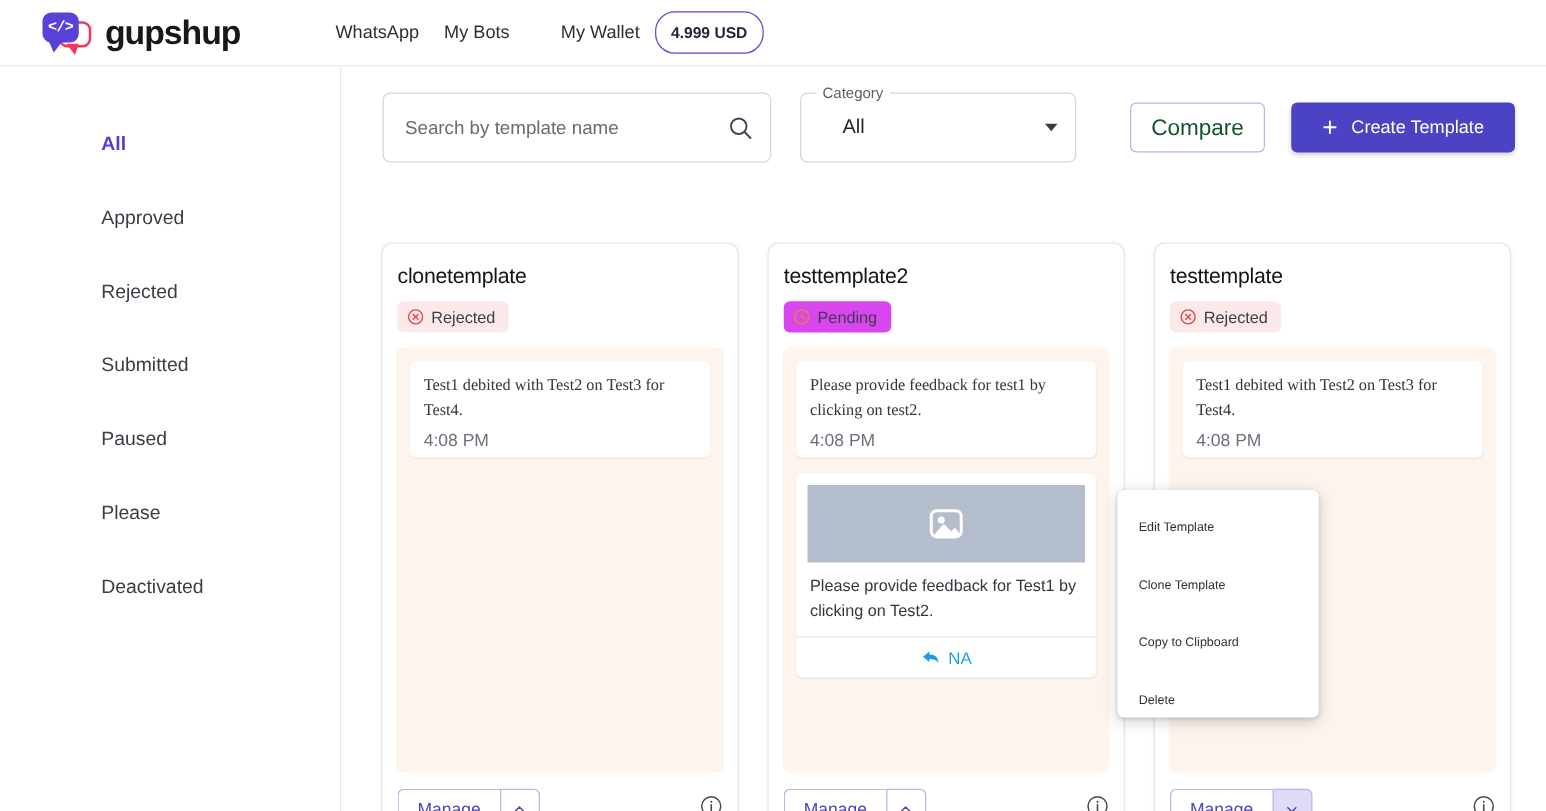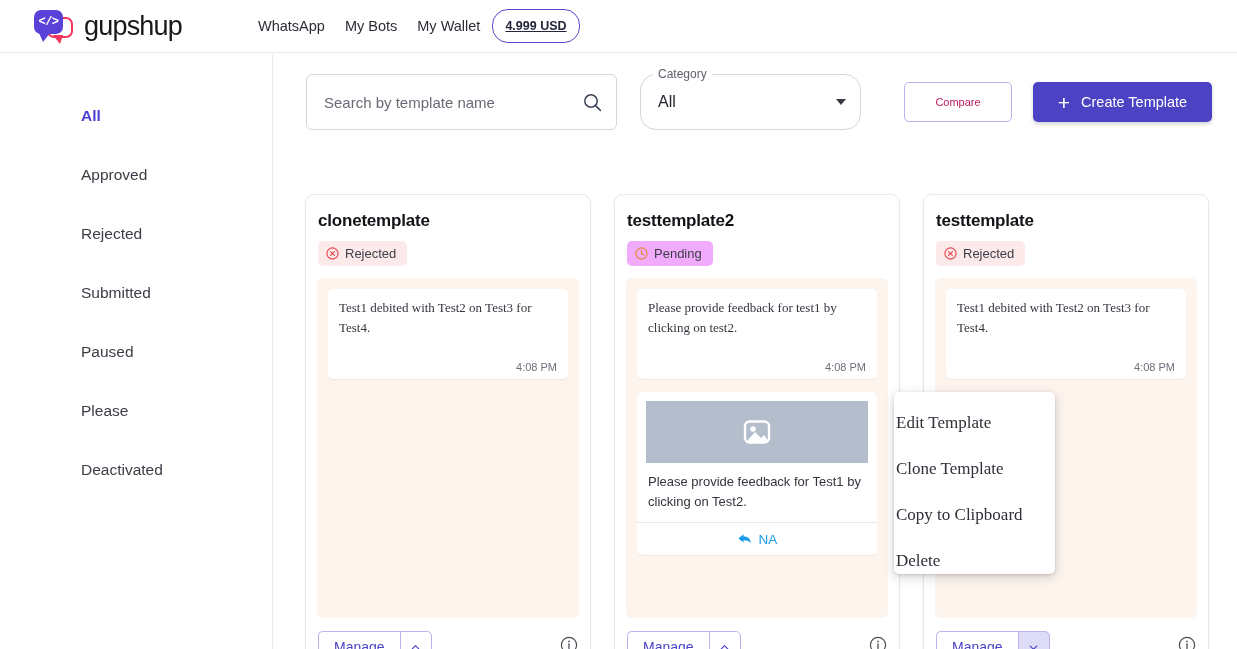--- a/index.html
+++ b/index.html
@@ -42,30 +42,30 @@
     font-family: "Liberation Mono", monospace;
   }
   .bubble-front:after {
     content: ""; position: absolute; left: 5px; bottom: -8px;
     width: 0; height: 0;
     border-left: 4px solid transparent;
     border-right: 7px solid transparent;
     border-top: 9px solid #5a41d8;
   }
   .logo-text {
-    font-size: 27px; font-weight: 400; color: #18181b;
+    font-size: 27px; font-weight: 700; color: #18181b;
     margin-left: 5px; letter-spacing: -0.8px;
   }
   .nav-links { display: flex; align-items: center; margin-left: 76px; gap: 20px; }
   .nav-link { font-size: 14.5px; color: #2d2d38; cursor: pointer; }
-  .wallet-group { display: flex; align-items: center; gap: 12px; }
+  .wallet-group { display: flex; align-items: center; gap: 12px; margin-left: 21px; }
   .wallet-badge {
     border: 1.5px solid #5a4ad1; border-radius: 16px;
     padding: 9px 12px; font-size: 12.5px; font-weight: 600; color: #24243a;
-    white-space: nowrap; cursor: pointer; text-decoration: underline;
+    white-space: nowrap; cursor: pointer;
   }
 
   
   .sidebar {
     position: absolute; top: 54px; left: 0;
     width: 273px; height: 595px;
     background: #ffffff;
     border-right: 1px solid #e9e9ed;
     padding-top: 32px;
   }
@@ -94,43 +94,43 @@
     border: none; outline: none; flex: 1;
     font-size: 15px; color: #3c3c46;
     font-family: "Liberation Sans", sans-serif; background: transparent;
   }
   .search-input::placeholder { color: #6a6a76; }
   .icon-btn { background: none; border: none; cursor: pointer; display: flex; }
 
   .category-field {
     position: absolute; left: 334px; top: 0;
     width: 221px; height: 56px;
-    border: 1px solid #d5d5dd; border-radius: 16px;
-    display: flex; align-items: center; padding: 0 14px 0 17px;
+    border: 1px solid #d5d5dd; border-radius: 6px;
+    display: flex; align-items: center; padding: 0 14px 0 33px;
     cursor: pointer;
     gap: 12px;
   }
   .category-legend {
     position: absolute; left: 12px; top: -8px;
     background: #fff; padding: 0 5px;
     font-size: 12px; color: #5e5e6b;
   }
   .category-value { font-size: 16px; color: #25252e; flex: 1; }
   .caret-down {
     width: 0; height: 0;
     border-left: 5.5px solid transparent;
     border-right: 5.5px solid transparent;
     border-top: 6px solid #3c3c46;
   }
 
   .btn-compare {
     position: absolute; right: 212px; top: 8px;
     width: 108px; height: 40px;
     border: 1px solid #b9b4ee; border-radius: 5px;
-    background: #fff; color: #be185d; font-size: 11px;
+    background: #fff; color: #14532d; font-size: 18px;
     cursor: pointer; font-family: "Liberation Sans", sans-serif;
   }
   .btn-create {
     position: absolute; right: 12px; top: 8px;
     width: 179px; height: 40px;
     background: #4b42c4; border: none; border-radius: 5px;
     color: #fff; font-size: 14.5px; cursor: pointer;
     display: flex; align-items: center; justify-content: center; gap: 11px;
     font-family: "Liberation Sans", sans-serif;
     box-shadow: 0 2px 4px rgba(0,0,0,.18);
@@ -140,46 +140,46 @@
   
   .cards { position: absolute; top: 140px; left: 31px; display: flex; gap: 23px; }
   .card {
     width: 286px; height: 483px;
     background: #fff; border: 1px solid #e7e7ec; border-radius: 9px;
     box-shadow: 0 1px 3px rgba(0,0,0,.05);
     display: flex; flex-direction: column; overflow: hidden;
     position: relative;
   }
   .card-title {
-    font-size: 17px; font-weight: 700; color: #131318;
+    font-size: 17px; font-weight: 400; color: #131318;
     margin: 16px 0 0 12px; letter-spacing: -0.2px;
   }
   .badge {
     display: inline-flex; align-items: center; gap: 6px;
     margin: 10px 0 0 12px; align-self: flex-start;
     padding: 5px 11px 5px 8px; border-radius: 5px;
     font-size: 13px; color: #3d3d48;
   }
   .badge-rejected { background: #fce9e9; }
-  .badge-pending  { background: #f0abfc; }
+  .badge-pending  { background: #d946ef; }
   .ic-circle-x, .ic-clock { width: 13px; height: 13px; display:block; }
 
   .chat {
     margin: 12px 11px 0 11px;
     background: #fdf4ee; border-radius: 6px;
     flex: 1; padding: 11px 11px 0 11px;
     overflow: hidden;
   }
   .msg {
     background: #fff; border-radius: 5px;
     padding: 9px 11px 6px 11px;
     box-shadow: 0 1px 1px rgba(0,0,0,.06);
   }
   .msg-text { font-size: 13px; line-height: 20px; color: #35353f; font-family: Liberation Serif, serif; }
-  .msg-time { font-size: 11px; color: #6f6f7c; text-align: right; margin-top: 23px; }
+  .msg-time { font-size: 14px; color: #6f6f7c; text-align: left; margin-top: 6px; }
 
   .msg-media {
     background: #fff; border-radius: 5px; margin-top: 13px;
     box-shadow: 0 1px 1px rgba(0,0,0,.06); overflow: hidden;
   }
   .media-box {
     margin: 9px 9px 0 9px; height: 62px; background: #b4bdcb;
     display: flex; align-items: center; justify-content: center;
   }
   .media-text {
@@ -217,21 +217,21 @@
   
   .menu {
     position: absolute; left: 894px; top: 392px;
     width: 161px; height: 182px;
     background: #fff; border-radius: 5px;
     box-shadow: 0 3px 12px rgba(0,0,0,.18), 0 1px 3px rgba(0,0,0,.12);
     padding: 8px 0; z-index: 20;
   }
   .menu-item {
     height: 46px; line-height: 46px;
-    padding-left: 2px; font-size: 17px; color: #2f2f39; cursor: pointer; font-family: Liberation Serif, serif;
+    padding-left: 17px; font-size: 10px; color: #2f2f39; cursor: pointer;
   }
 </style>
 </head>
 <body>
 
 <div class="topnav">
   <div class="logo-wrap">
     <div class="logo-mark">
       <div class="bubble-back"></div>
       <div class="bubble-front">&lt;/&gt;</div>

